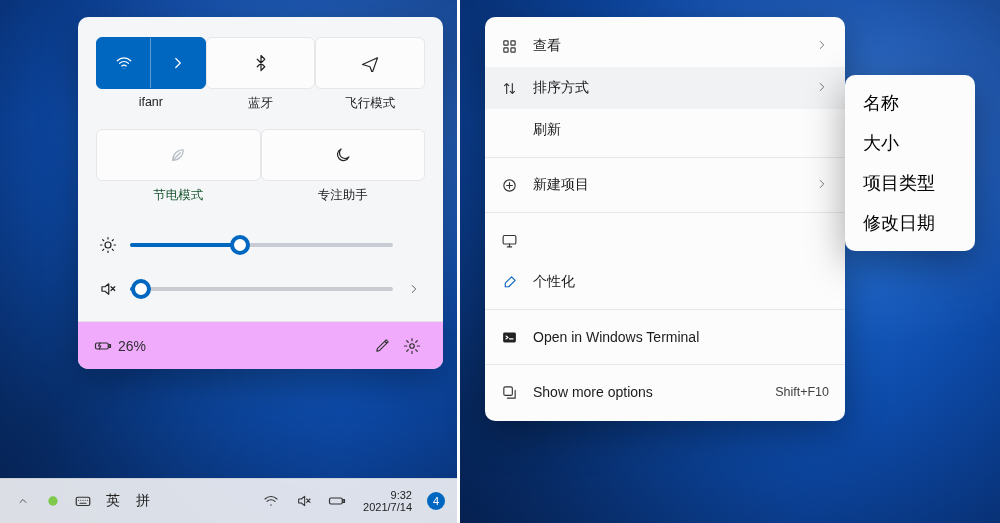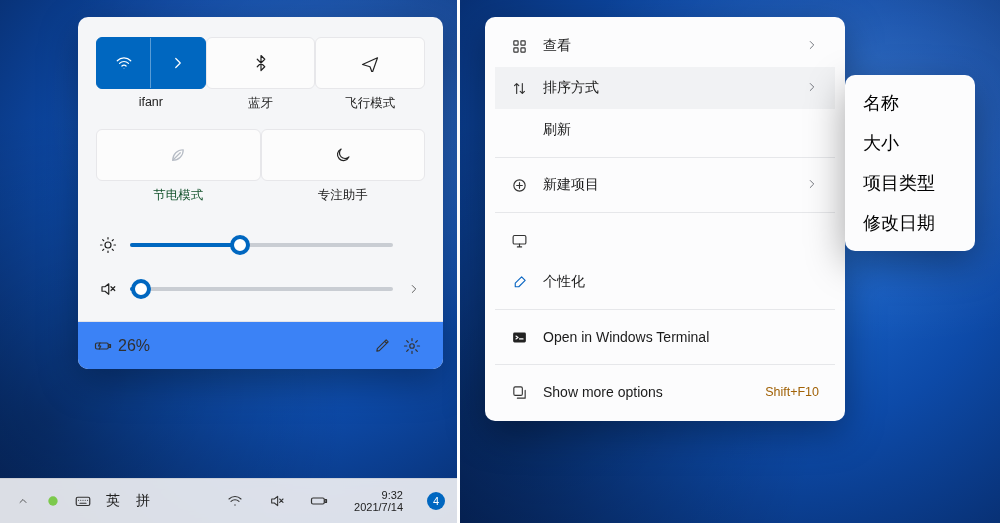--- a/index.html
+++ b/index.html
@@ -47,56 +47,56 @@
   .track {
     position:relative; flex:1; height:4px; border-radius:2px; background:#c9cdd3;
   }
   .track .fill { position:absolute; left:0; top:0; bottom:0; background:#0067c0; border-radius:2px; }
   .track .thumb {
     position:absolute; top:50%; width:20px; height:20px; border-radius:50%;
     background:#fff; border:4px solid #0067c0; transform:translate(-50%,-50%);
   }
 
   .qs-footer {
-    border-top:1px solid #e3e3e8; background:#3b82f6; height:48px;
+    border-top:1px solid #e3e3e8; background:#f0abfc; height:48px;
     display:flex; align-items:center; padding:0 16px; border-radius:0 0 10px 10px;
-    color:#303030; font-size:16px;
+    color:#303030; font-size:14px;
   }
   .qs-footer .spacer { flex:1; }
   .qs-footer .fico { width:30px; display:flex; justify-content:center; cursor:pointer; color:#333; }
 
   
   .taskbar {
     position:absolute; left:0; right:0; bottom:0; height:45px;
     background: rgba(243,243,245,0.9); backdrop-filter: blur(6px);
     display:flex; align-items:center; padding:0 12px; gap:10px;
     border-top:1px solid rgba(0,0,0,.07);
   }
   .taskbar .tb-left { display:flex; align-items:center; gap:8px; }
-  .taskbar .tb-right { margin-left:auto; display:flex; align-items:center; gap:20px; }
+  .taskbar .tb-right { margin-left:auto; display:flex; align-items:center; gap:11px; }
   .tb-ico { width:22px; height:22px; display:flex; align-items:center; justify-content:center; color:#333; }
   .ime { font-size:14px; color:#222; padding:0 4px; cursor:pointer;}
   .clock { text-align:right; font-size:11px; line-height:12px; color:#222; padding-left:4px;}
   .notif-badge { width:18px; height:18px; border-radius:50%; background:#0067c0; color:#fff; font-size:11px; display:flex; align-items:center; justify-content:center; margin-left:4px;}
 
   
   .ctx {
     position:absolute; left:25px; top:17px; width:360px;
     background:#fcfcfd; border-radius:10px; box-shadow:0 12px 38px rgba(0,0,0,.35);
-    padding:8px 10px; font-size:14px; color:#1b1b1b;
+    padding:8px 0; font-size:14px; color:#1b1b1b;
   }
   .ctx-item {
     display:flex; align-items:center; height:42px; padding:0 16px; cursor:pointer;
   }
   .ctx-item:hover, .ctx-item.hover { background:#f1f2f4; }
   .ctx-item .ci { width:32px; color:#333; display:flex; justify-content:flex-start; }
   .ctx-item .ci svg { width:17px; height:17px; }
   .ctx-item .lbl { flex:1; }
   .ctx-item .chev { color:#6a6e75; }
-  .ctx-item .hint { color:#a16207; font-size:12.5px; }
+  .ctx-item .hint { color:#404040; font-size:12.5px; }
   .ctx-sep { height:1px; background:#e6e7ea; margin:6px 0; }
 
   .submenu {
     position:absolute; left:385px; top:75px; width:130px;
     background:#fcfcfd; border-radius:10px; box-shadow:0 12px 38px rgba(0,0,0,.35);
     padding:8px 0; font-size:18px;
   }
   .submenu .smi { height:40px; display:flex; align-items:center; padding:0 18px; cursor:pointer;}
 
   svg { stroke: currentColor; fill:none; stroke-width:1.6; stroke-linecap:round; stroke-linejoin:round; }

